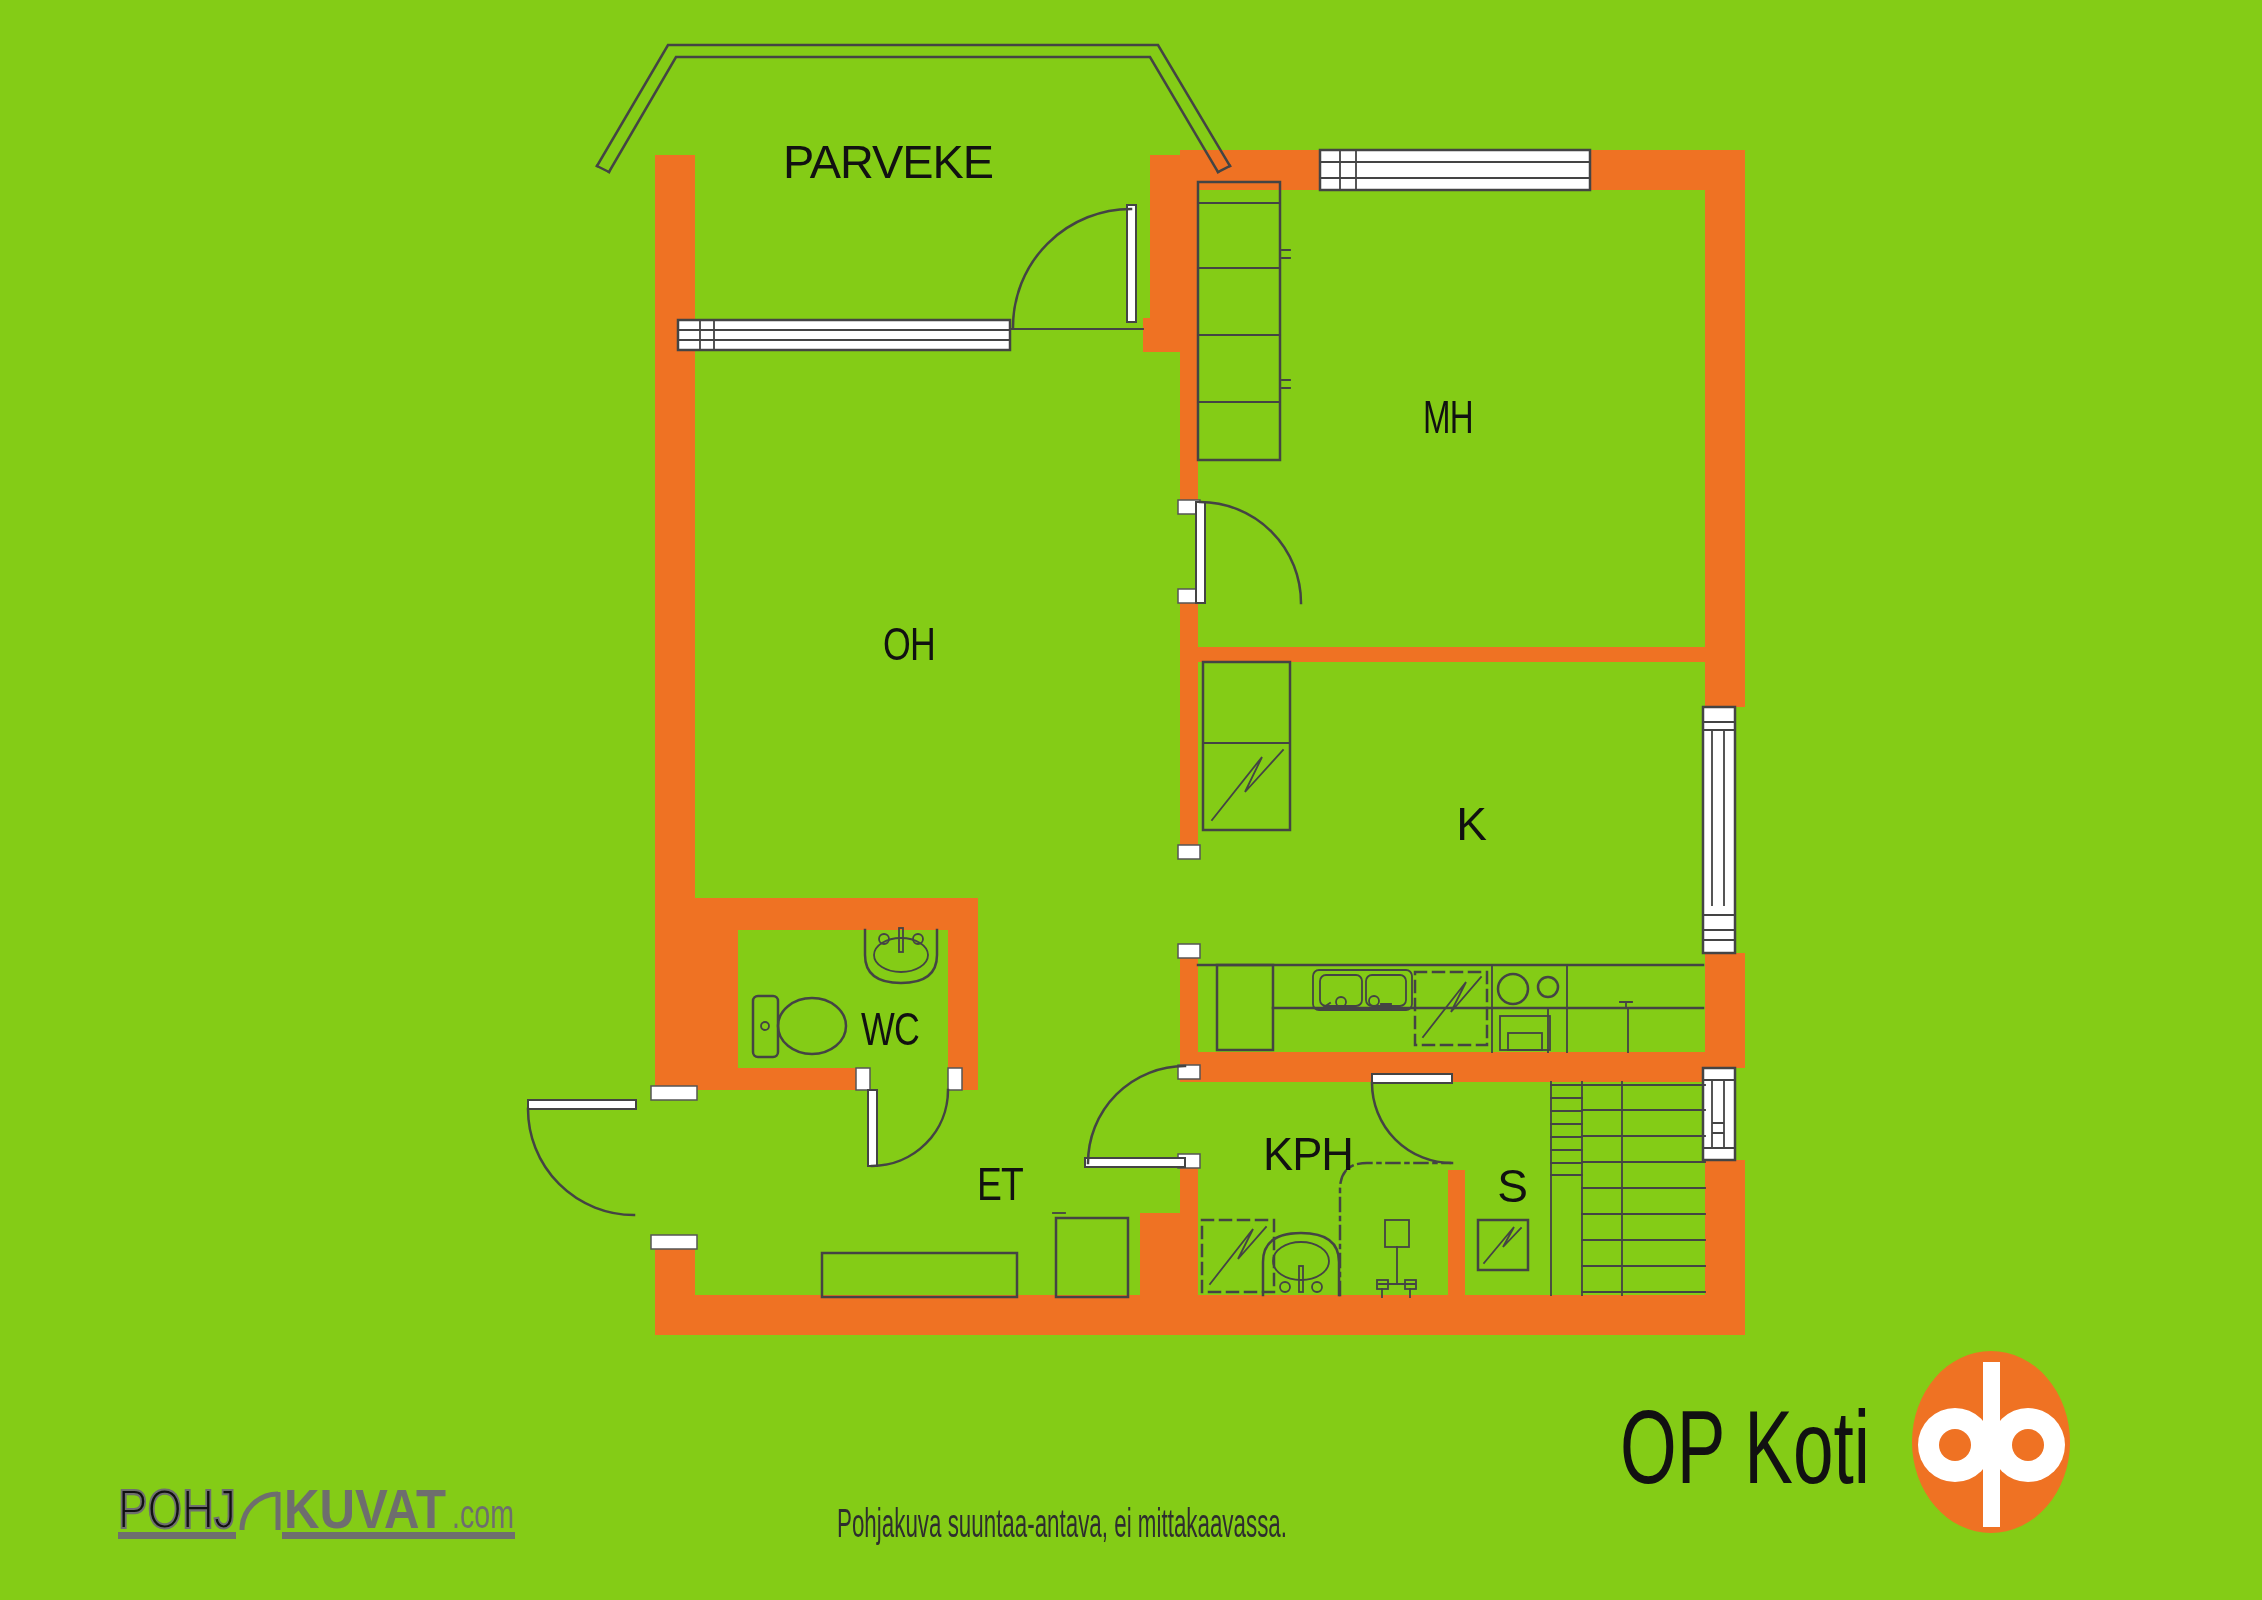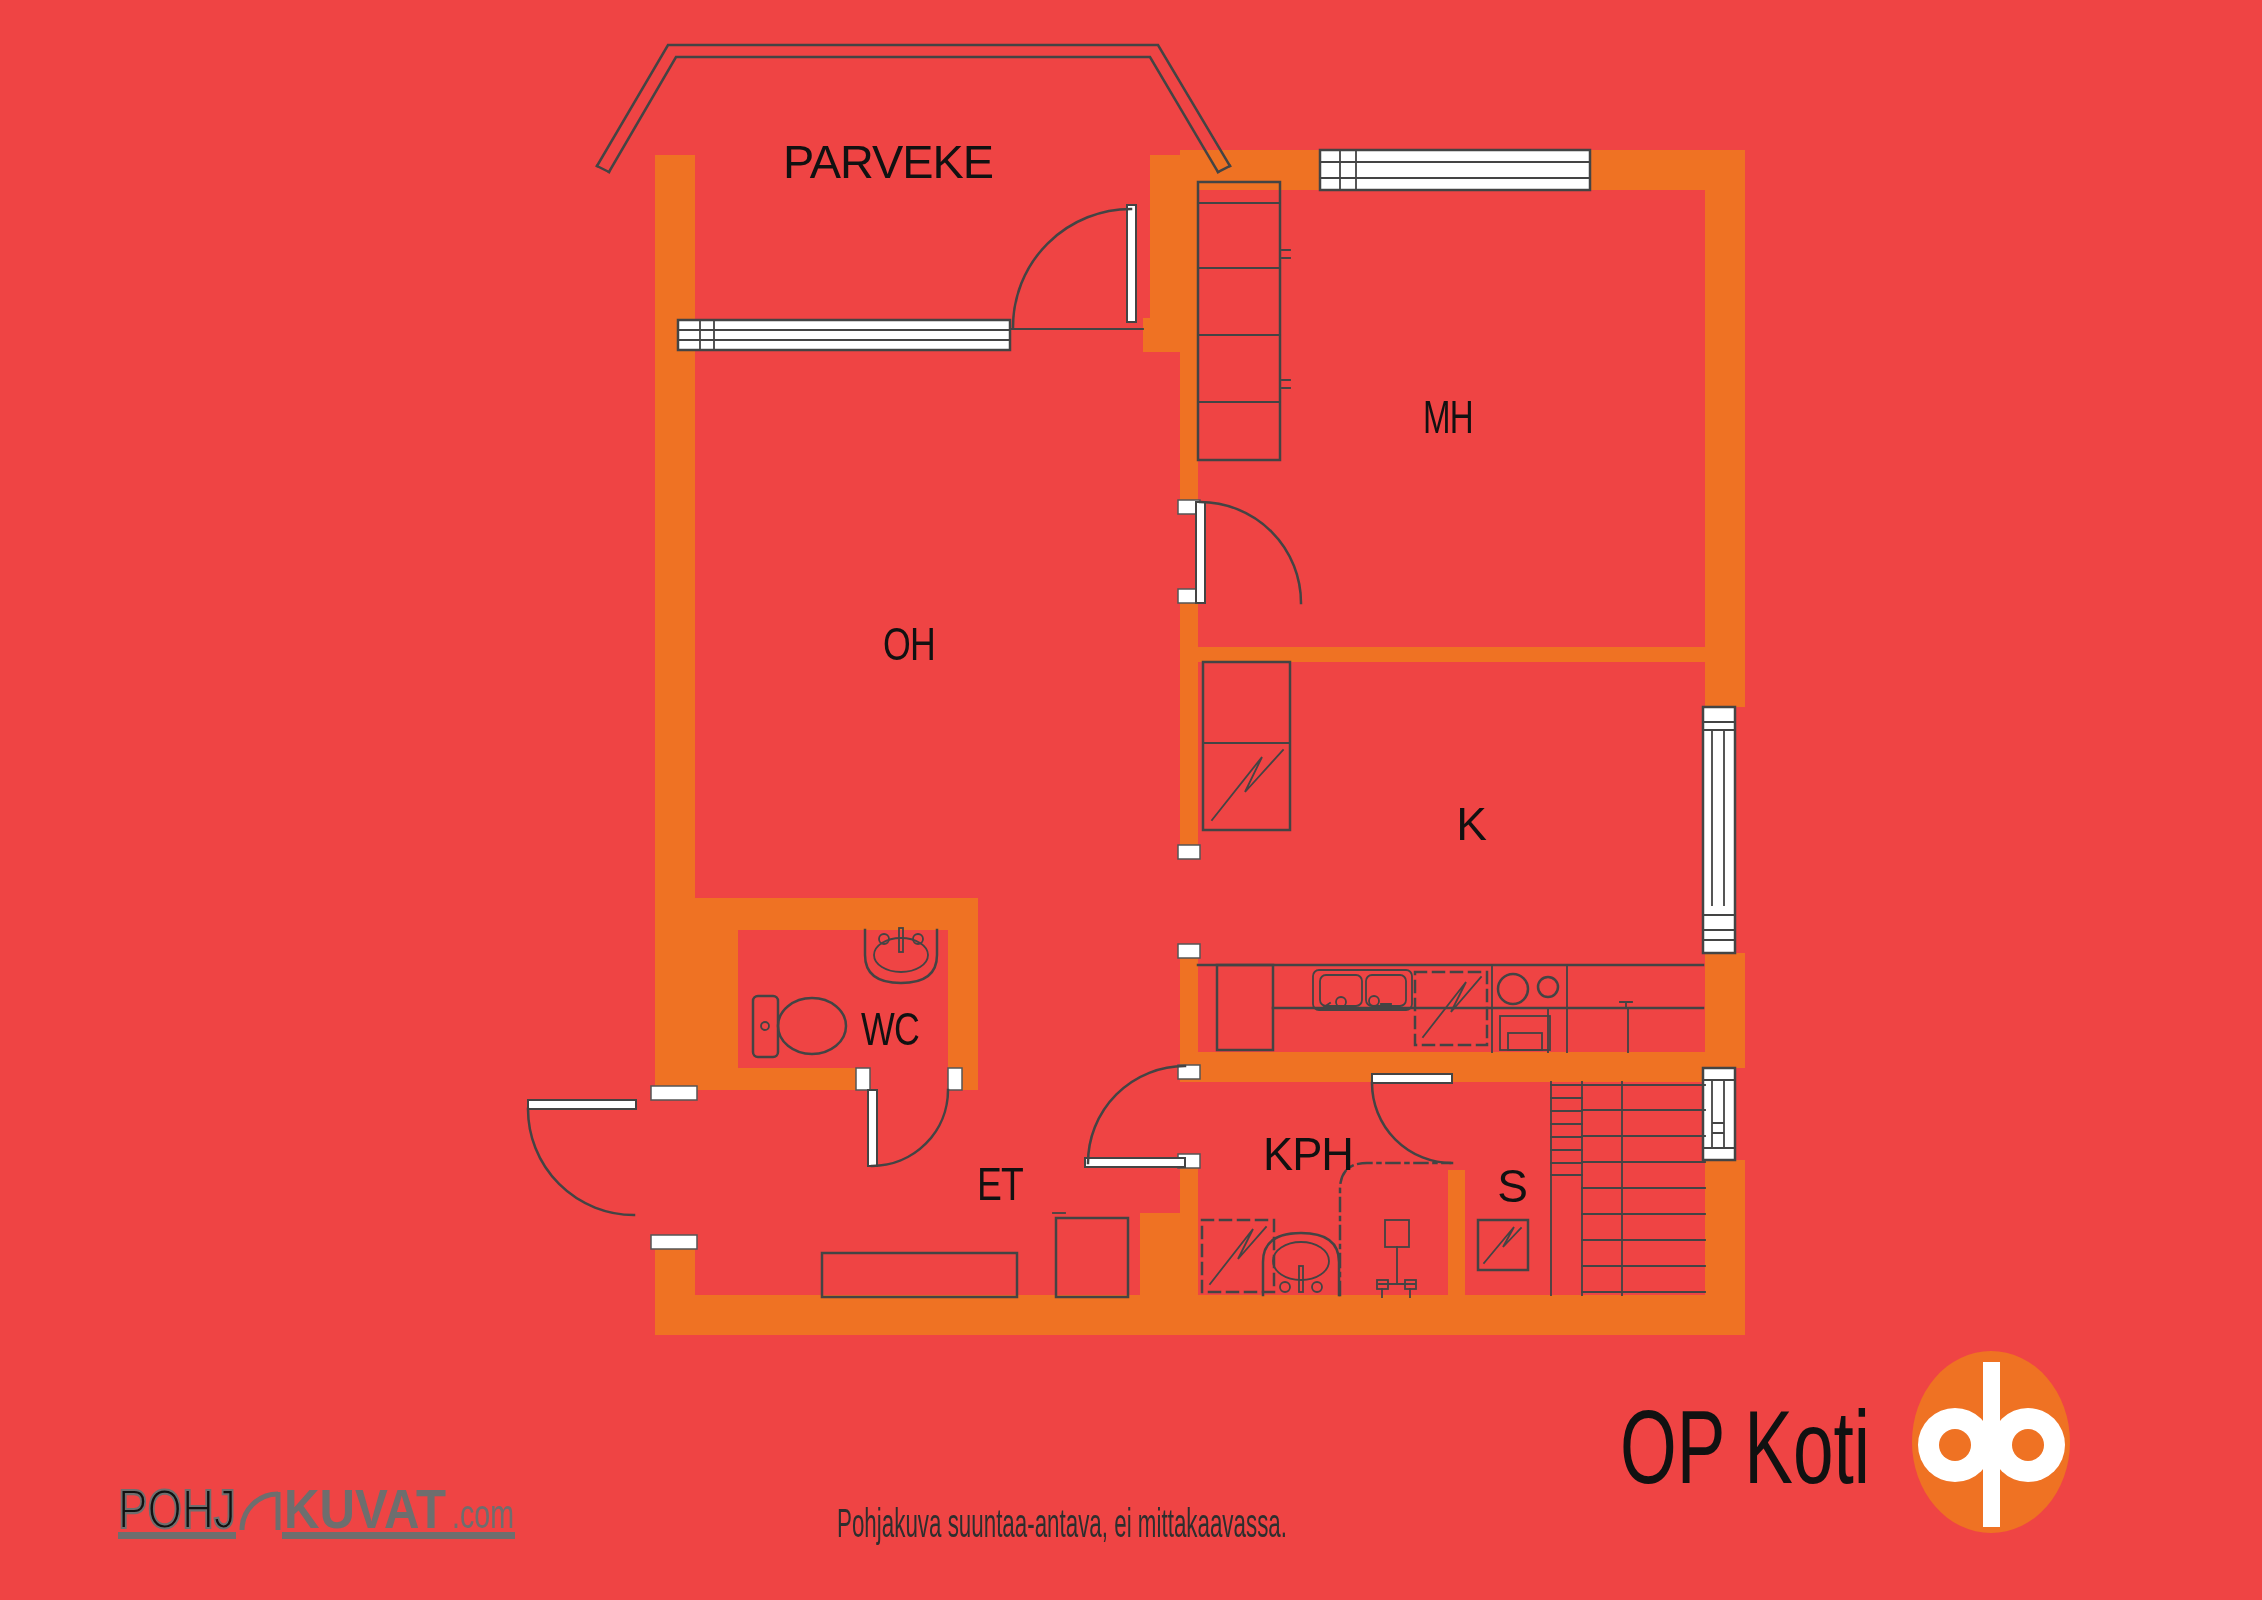--- a/index.html
+++ b/index.html
@@ -1,16 +1,16 @@
 <!DOCTYPE html>
 <html><head>
 <meta charset="utf-8">
 <style>
   html,body{margin:0;padding:0;background:#ffffff;}
-  .page{width:2262px;height:1600px;position:relative;background:#ef4444;font-family:"Liberation Sans",sans-serif;text-align:center;}
+  .page{width:2262px;height:1600px;position:relative;background:#84cc16;font-family:"Liberation Sans",sans-serif;text-align:center;}
   svg{display:block;}
   .ln{stroke:#444;stroke-width:2.5;fill:none;stroke-linecap:square;}
   .lnf{stroke:#444;stroke-width:2.5;fill:#fff;}
   .thin{stroke-width:1.8;}
   .dash{stroke-dasharray:11 7;}
   .dashdot{stroke-dasharray:13 6 3 6;}
   .jamb{fill:#fff;stroke:#555;stroke-width:1.5;}
   .leaf{fill:#fff;stroke:#444;stroke-width:2;}
   text{font-family:"Liberation Sans",sans-serif;fill:#111;}
   .room{font-size:46px;letter-spacing:-1px;}

